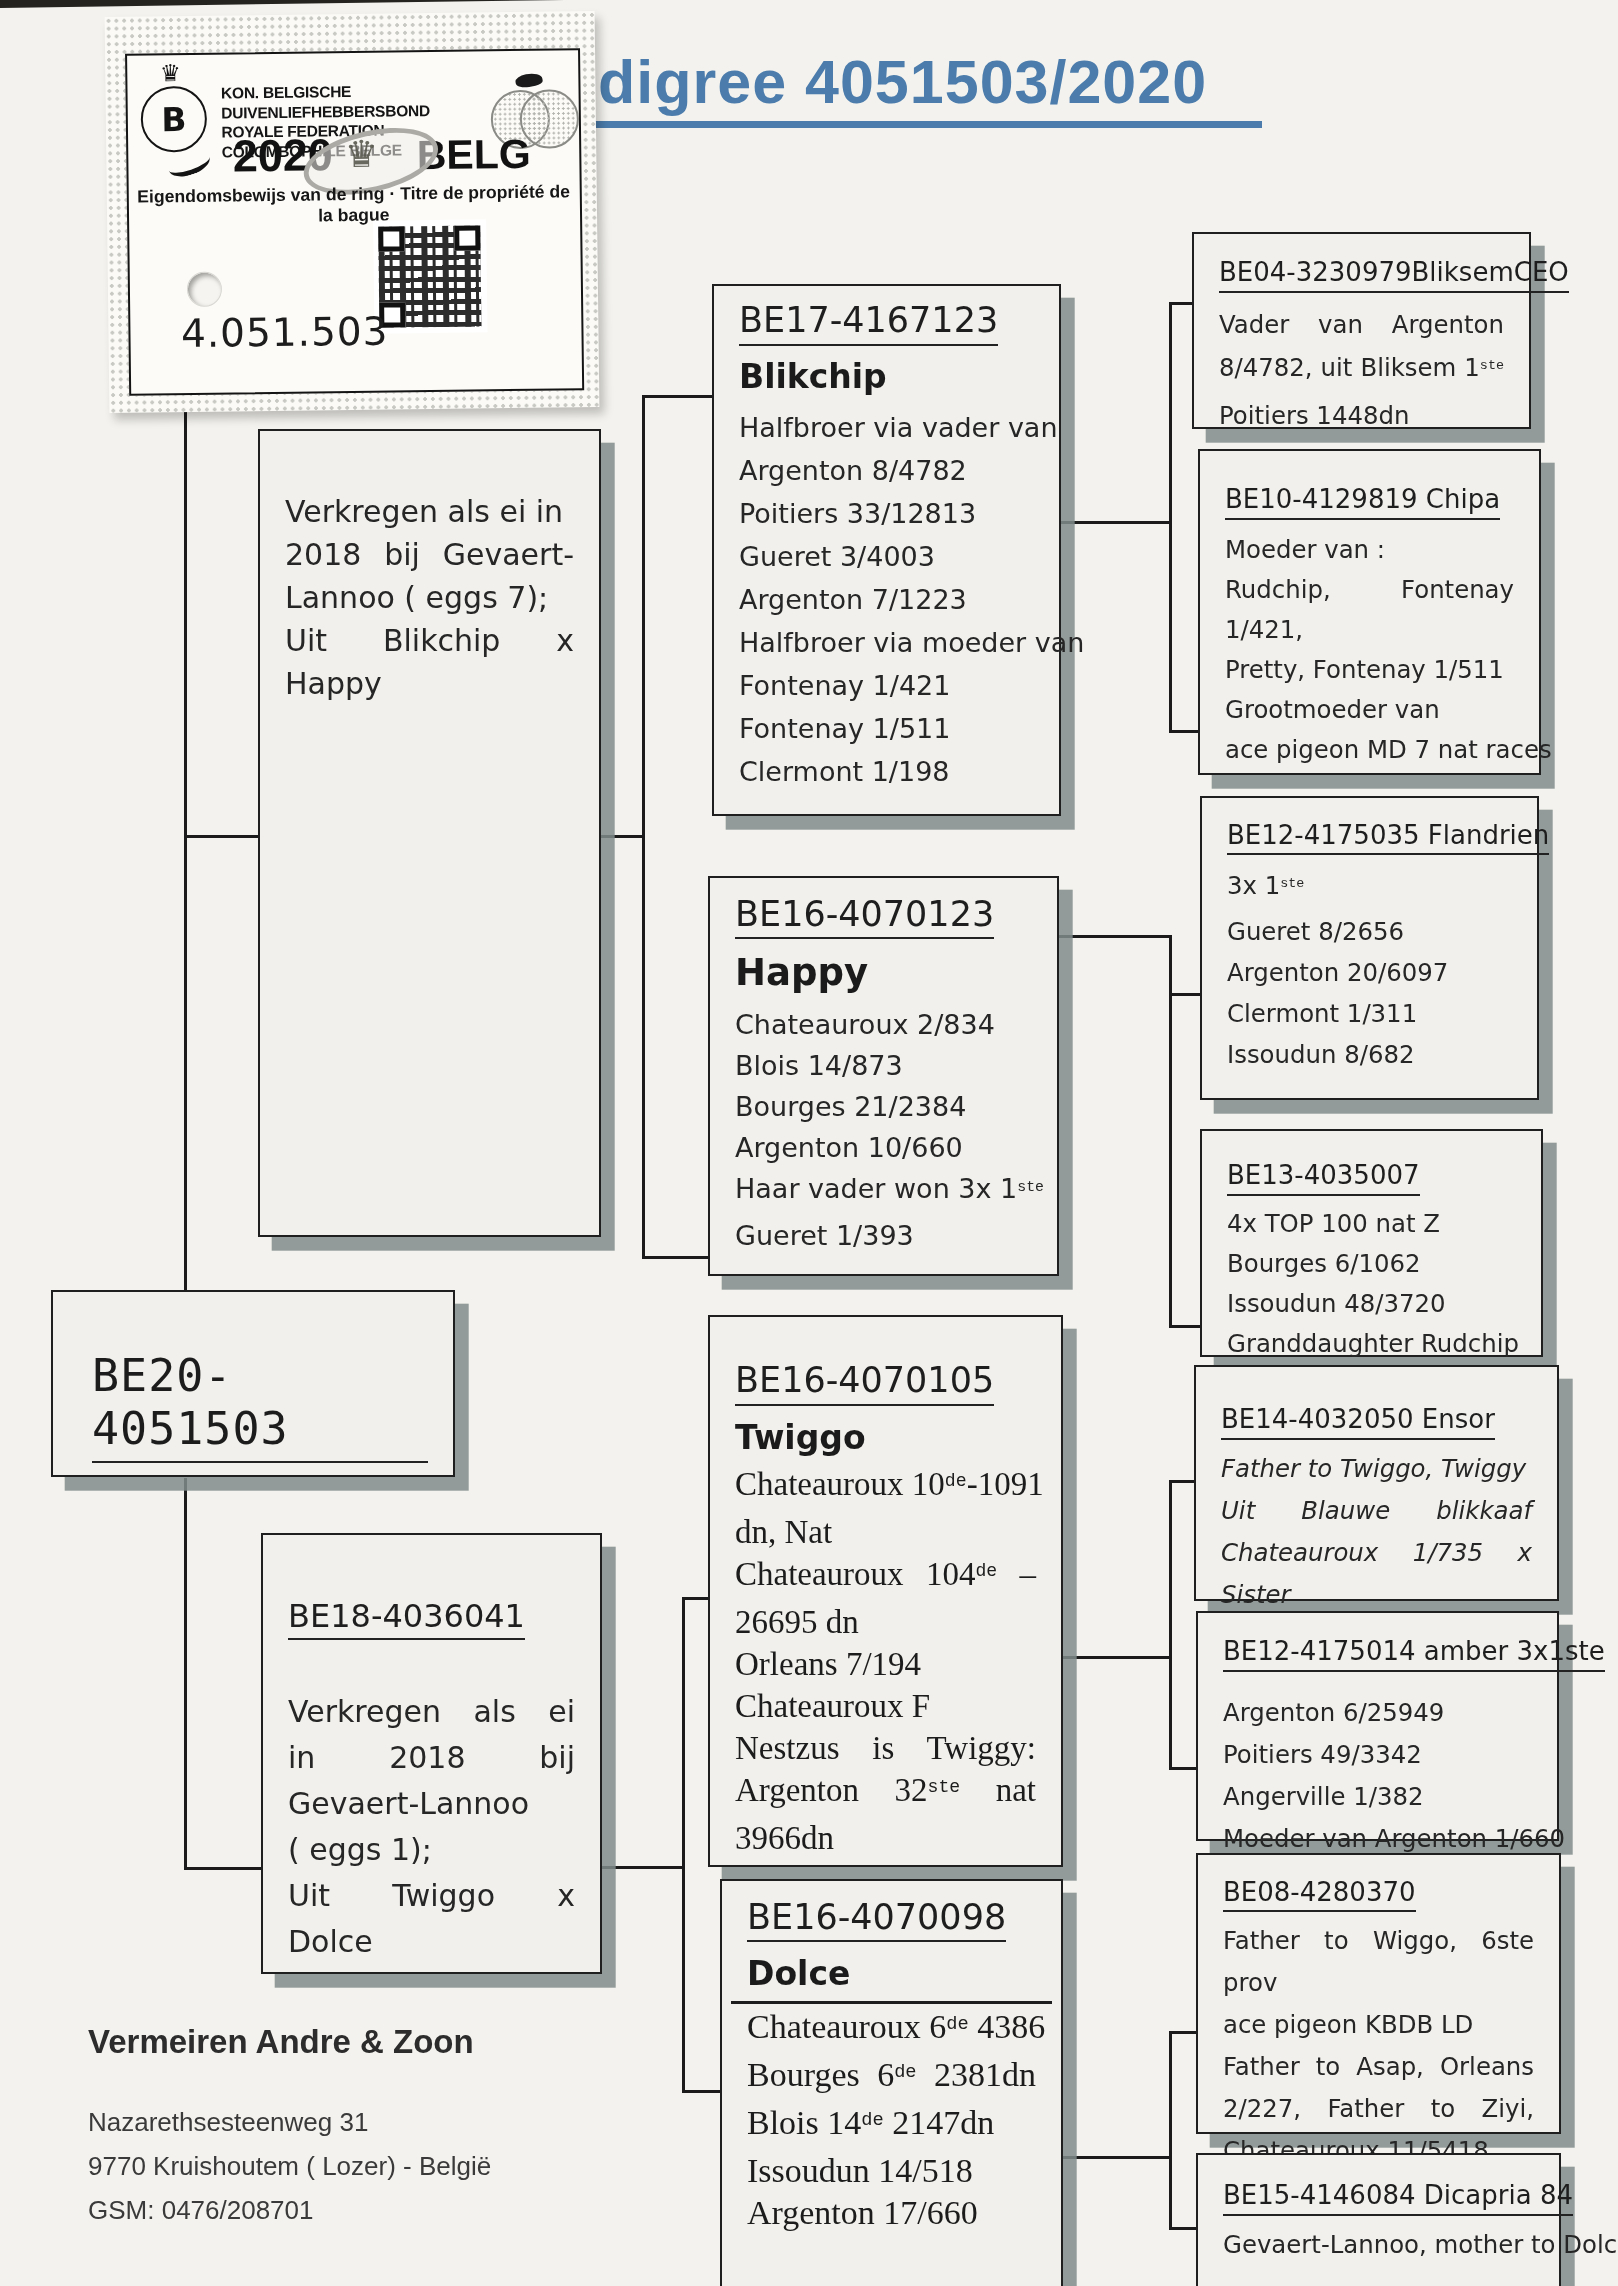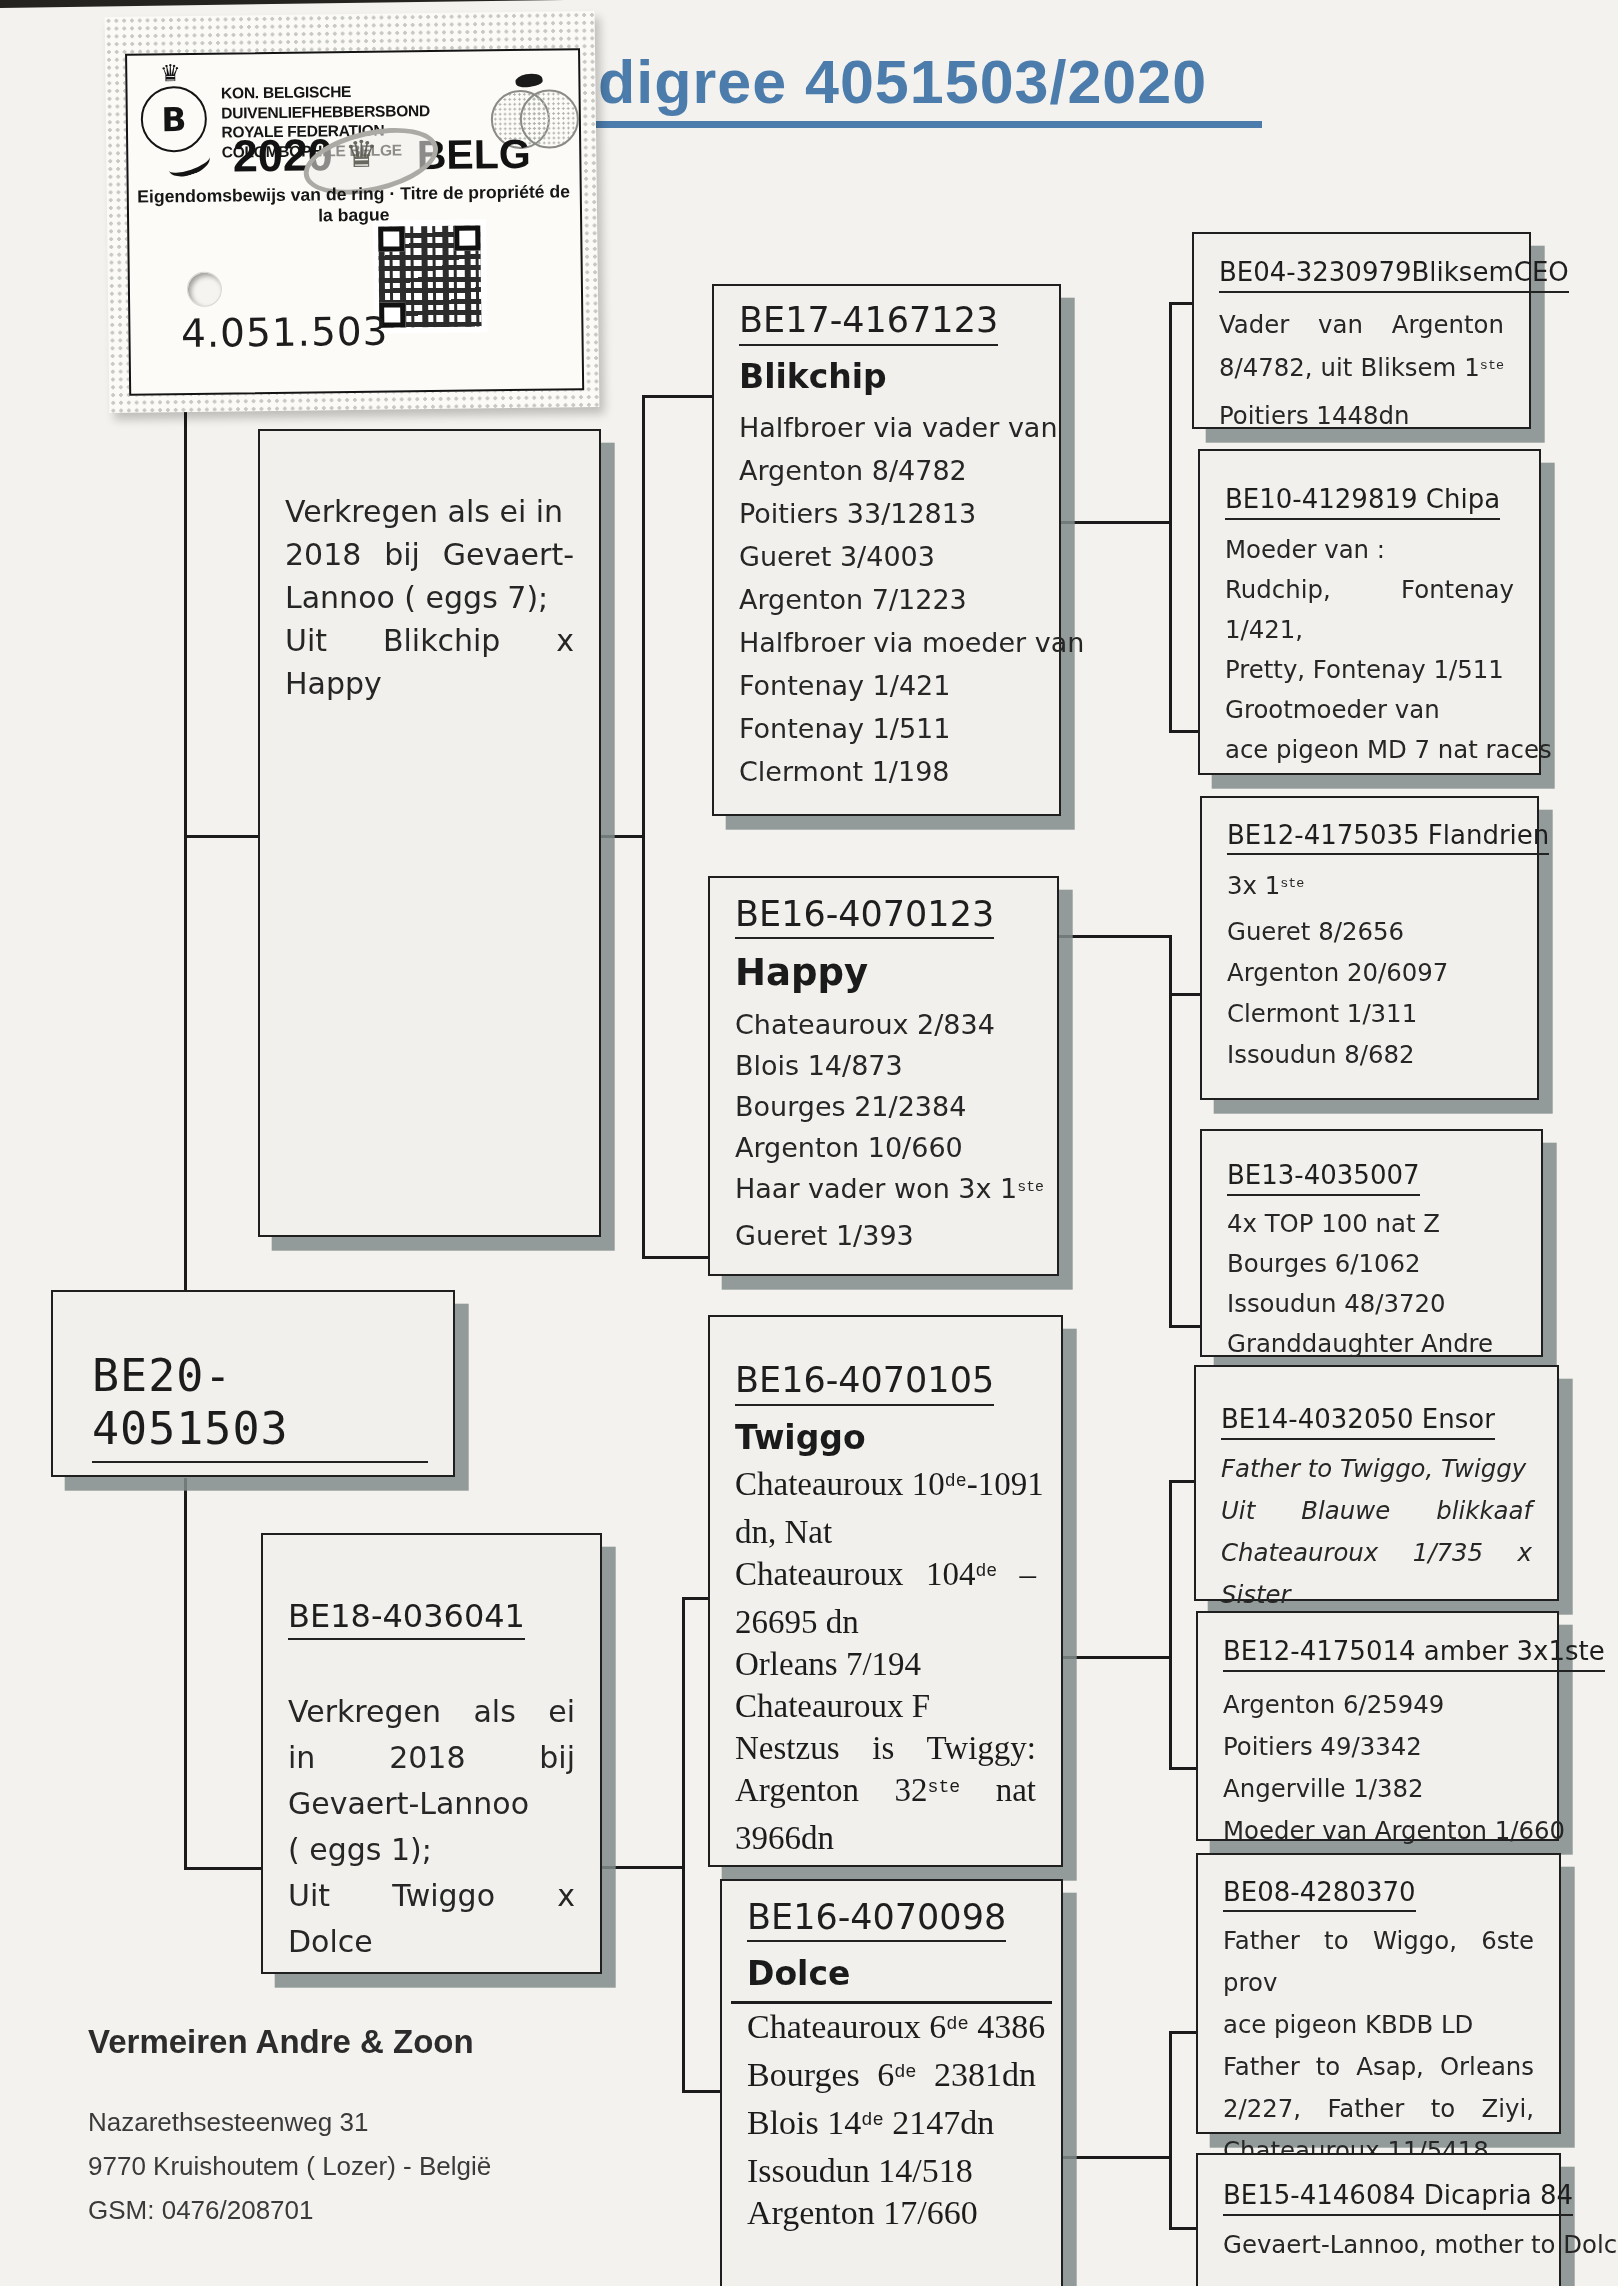--- a/index.html
+++ b/index.html
@@ -235,37 +235,37 @@
         <div class="ln">Issoudun 8/682</div>
       </div>
   </div>
 
   <div class="pbox" style="left:1200px;top:1129px;width:343px;height:228px;padding-top:29px;">
     <div class="ring sm">BE13-4035007</div>
     <div class="lines" style="--fs:24.4px;--lh:40px;margin-top:2px;">
         <div class="ln">4x TOP 100 nat Z</div>
         <div class="ln">Bourges 6/1062</div>
         <div class="ln">Issoudun 48/3720</div>
-        <div class="ln">Granddaughter Andre</div>
+        <div class="ln">Granddaughter Rudchip</div>
       </div>
   </div>
 
   <div class="pbox" style="left:1194px;top:1365px;width:365px;height:236px;padding-top:37px;">
     <div class="ring sm">BE14-4032050 Ensor</div>
     <div class="lines" style="--fs:24.4px;--lh:42px;margin-top:2px;font-style:italic;">
         <div class="ln">Father to Twiggo, Twiggy</div>
         <div class="ln just">Uit Blauwe blikkaaf</div>
         <div class="ln just">Chateauroux 1/735 x Sister</div>
         <div class="ln">42-Kaafje, 5x top 93 nat</div>
       </div>
   </div>
 
   <div class="pbox" style="left:1196px;top:1611px;width:363px;height:230px;padding-top:23.4px;">
     <div class="ring sm">BE12-4175014 amber 3x1ste</div>
-    <div class="lines" style="--fs:24.4px;--lh:42px;margin-top:6px;">
+    <div class="lines" style="--fs:24.4px;--lh:42px;margin-top:14px;">
         <div class="ln">Argenton 6/25949</div>
         <div class="ln">Poitiers 49/3342</div>
         <div class="ln">Angerville 1/382</div>
         <div class="ln">Moeder van Argenton 1/660</div>
       </div>
   </div>
 
   <div class="pbox" style="left:1196px;top:1853px;width:365px;height:281px;padding-top:21.5px;">
     <div class="ring sm">BE08-4280370</div>
     <div class="lines" style="--fs:24.4px;--lh:42px;margin-top:2px;">

